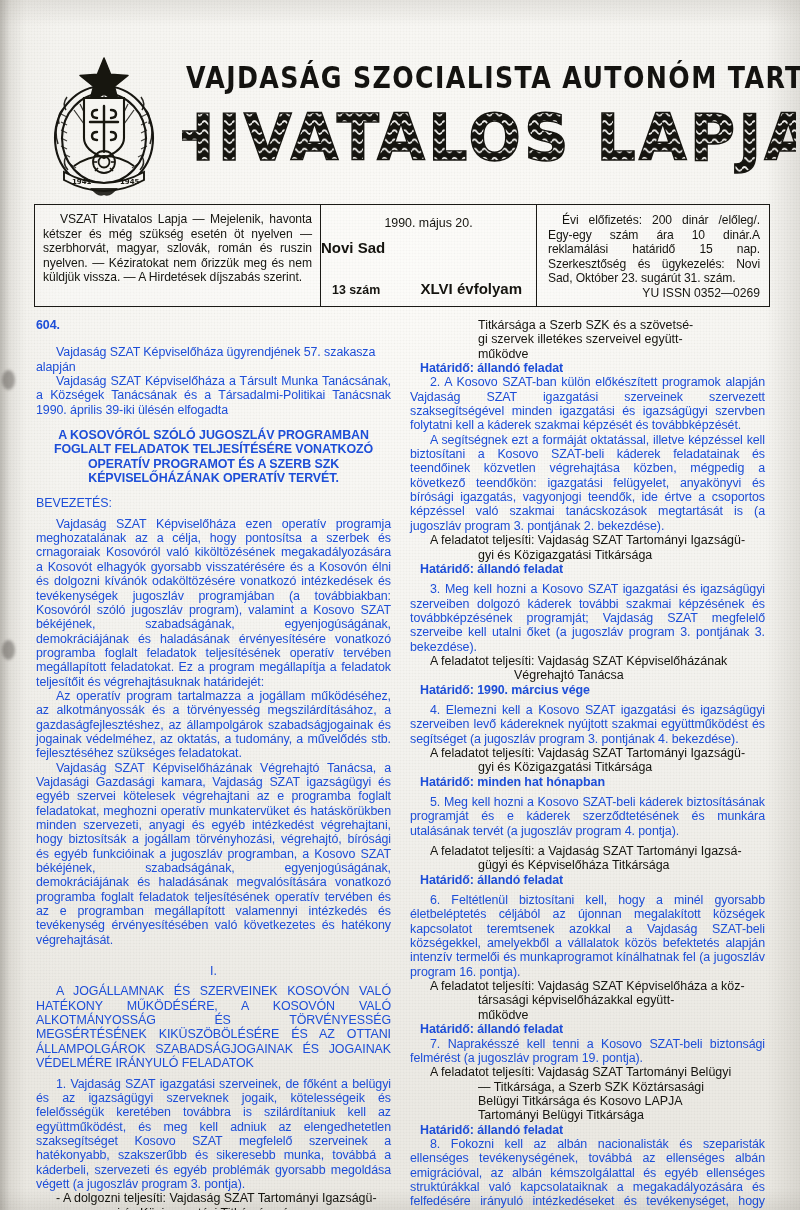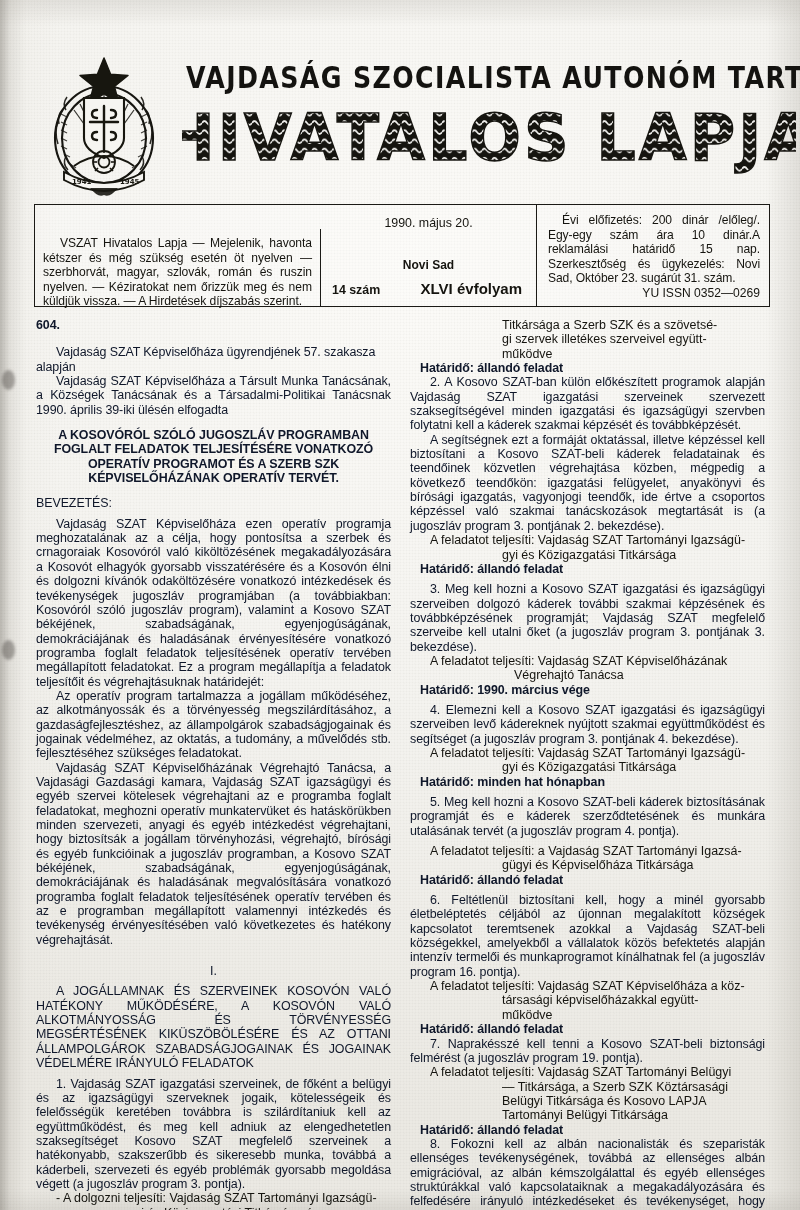--- a/index.html
+++ b/index.html
@@ -99,39 +99,39 @@
   .infobox {
     position: absolute;
     left: 34px; top: 204px;
     width: 736px; height: 103px;
     border: 1.6px solid #1b1a16;
     display: flex;
     box-sizing: border-box;
     background: rgba(255,255,255,.22);
   }
   .ib-cell { position: relative; box-sizing: border-box; }
-  .ib-left   { width: 286px; border-right: 1.6px solid #1b1a16; padding: 7px 8px 0 8px; margin-top: 24px; }
+  .ib-left   { width: 286px; border-right: 1.6px solid #1b1a16; padding: 7px 8px 0 8px; }
   .ib-mid    { width: 216px; border-right: 1.6px solid #1b1a16; }
   .ib-right  { flex: 1; padding: 8px 9px 0 11px; }
 
   .ib-left p {
     margin: 0;
     font-size: 12.1px;
     line-height: 14.6px;
     text-align: justify;
     text-indent: 17px;
     letter-spacing: -.05px;
   }
   .ib-mid .m-date {
     position: absolute; left: 0; right: 0; top: 11px;
     text-align: center; font-size: 12.4px; font-weight: 400;
   }
   .ib-mid .m-city {
     position: absolute; left: 0; right: 0; top: 34px;
-    text-align: center; font-size: 12px; font-weight: 700; margin-top: 19px;
+    font-size: 15px; font-weight: 700;
   }
   .ib-mid .m-issue {
     position: absolute; left: 11px; bottom: 9px;
     font-size: 12.4px; font-weight: 700;
   }
   .ib-mid .m-volume {
     position: absolute; right: 14px; bottom: 9px;
     font-size: 15px; font-weight: 700;
   }
   .ib-right p {
@@ -161,21 +161,21 @@
   .col-left  { left: 36px; }
   .col-right { left: 410px; }
 
   .col p {
     margin: 0;
     font-size: 12.45px;
     line-height: 14.35px;
     text-align: justify;
     text-indent: 20px;
     letter-spacing: -.08px;
-    color: #0f172a;
+    color: #1d4ed8;
   }
   .col p.noind { text-indent: 0; }
 
   .doc-number {
     font-size: 14px;
     font-weight: 700;
     letter-spacing: 0;
     margin-bottom: 13px !important;
     text-indent: 0 !important;
   }
@@ -209,21 +209,21 @@
     margin-left: 0;
     font-size: 12.45px;
     line-height: 14.35px;
   }
   .assignee .lead { display: block; text-indent: 20px; }
   .assignee .cont {
     display: block;
     margin-left: 60px;
     text-align: justify;
   }
-  .assignee .cont.c2 { margin-left: 92px; }
+  .assignee .cont.c2 { margin-left: 68px; }
   .assignee .cont.c3 { margin-left: 104px; }
 
   .deadline { text-indent: 10px !important; text-align: right; font-weight: bold; }
 
   .gap-sm { height: 6px; }
   .gap-md { height: 11px; }
   .gap-lg { height: 17px; }
 
   
   .gutter-blob {
@@ -354,21 +354,21 @@
       </div>
     </div>
 
     <div class="infobox">
       <div class="ib-cell ib-left">
         <p>VSZAT Hivatalos Lapja — Mejelenik, havonta kétszer és még szükség esetén öt nyelven — szerbhorvát, magyar, szlovák, román és ruszin nyelven. — Kéziratokat nem őrizzük meg és nem küldjük vissza. — A Hirdetések díjszabás szerint.</p>
       </div>
       <div class="ib-cell ib-mid">
         <div class="m-date">1990. május 20.</div>
         <div class="m-city">Novi Sad</div>
-        <div class="m-issue">14 szám</div>
+        <div class="m-issue">13 szám</div>
         <div class="m-volume">XLVI évfolyam</div>
       </div>
       <div class="ib-cell ib-right">
         <p>Évi előfizetés: 200 dinár /előleg/. Egy-egy szám ára 10 dinár.A reklamálási határidő 15 nap. Szerkesztőség és ügykezelés: Novi Sad, Október 23. sugárút 31. szám.</p>
         <div class="issn">YU ISSN 0352—0269</div>
       </div>
     </div>
 
     <div class="cols">
 

